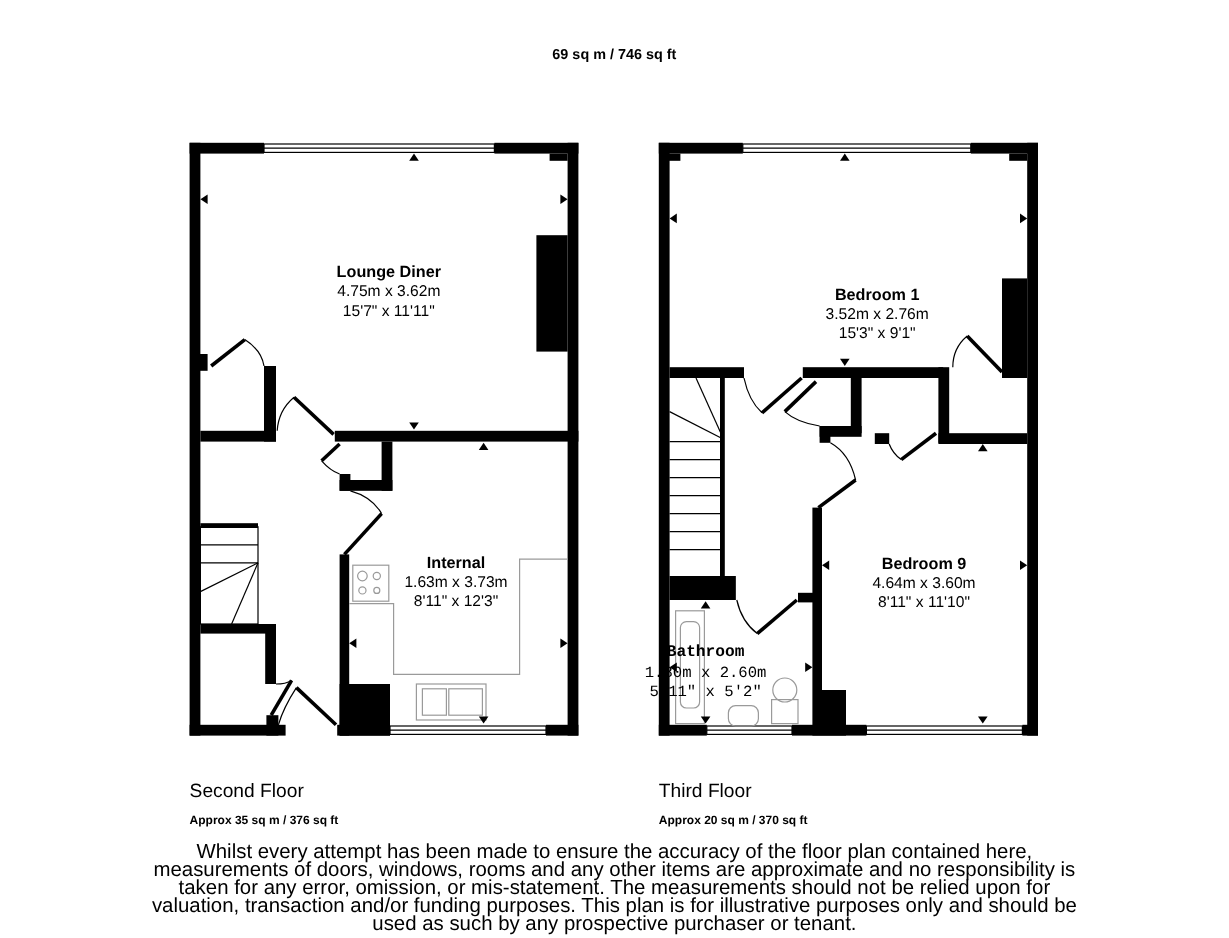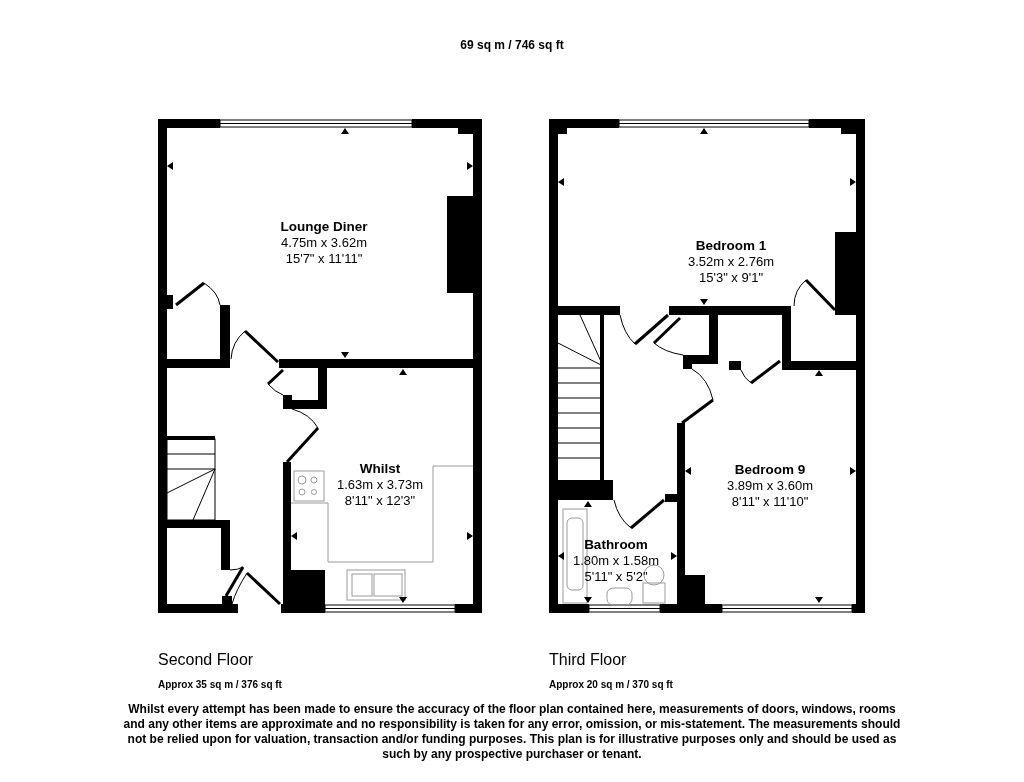--- a/index.html
+++ b/index.html
@@ -3,21 +3,21 @@
 <meta charset="utf-8">
 <style>
   html, body { margin: 0; padding: 0; background: #ffffff; }
   body { width: 1024px; height: 782px; position: relative; overflow: hidden; font-family: "Liberation Sans", sans-serif; color: #000; }
   .title { position: absolute; left: 0; width: 1024px; top: 38px; text-align: center; font-weight: bold; font-size: 12px; line-height: 15px; }
   svg.plan { position: absolute; left: 0; top: 0; }
   .room-label { position: absolute; text-align: center; font-size: 13px; line-height: 16px; white-space: nowrap; transform: translateX(-50%); }
   .room-label .name { font-weight: bold; font-size: 13.5px; }
   .floor-name { position: absolute; font-size: 16px; line-height: 20px; }
   .floor-area { position: absolute; font-size: 10px; font-weight: bold; line-height: 15px; }
-  .disclaimer { position: absolute; left: 120px; width: 784px; top: 702px; text-align: center; font-size: 12px; line-height: 15px; font-weight: bold; }
+  .disclaimer { position: absolute; left: 120px; width: 784px; top: 702px; text-align: center; font-size: 17px; line-height: 15px; }
 </style>
 </head>
 <body>
 
 <div class="title">
   <div>69 sq m / 746 sq ft</div>
 </div>
 
 <svg class="plan" width="1024" height="782" viewBox="0 0 1024 782" xmlns="http://www.w3.org/2000/svg">
 
@@ -203,38 +203,38 @@
     </g>
   </g>
 </svg>
 
 <div class="room-label" style="left:324px; top:219px;">
   <div class="name">Lounge Diner</div>
   <div>4.75m x 3.62m</div>
   <div>15'7" x 11'11"</div>
 </div>
 <div class="room-label" style="left:380px; top:461px;">
-  <div class="name">Whilst</div>
+  <div class="name">Internal</div>
   <div>1.63m x 3.73m</div>
   <div>8'11" x 12'3"</div>
 </div>
 
 <div class="room-label" style="left:731px; top:195px;margin-top:43px;">
   <div class="name">Bedroom 1</div>
   <div>3.52m x 2.76m</div>
   <div>15'3" x 9'1"</div>
 </div>
 <div class="room-label" style="left:770px; top:462px;">
   <div class="name">Bedroom 9</div>
-  <div>3.89m x 3.60m</div>
+  <div>4.64m x 3.60m</div>
   <div>8'11" x 11'10"</div>
 </div>
-<div class="room-label" style="left:616px; top:537px;">
+<div class="room-label" style="left:588px; top:537px;font-family:Liberation Mono, monospace;">
   <div class="name">Bathroom</div>
-  <div>1.80m x 1.58m</div>
+  <div>1.80m x 2.60m</div>
   <div>5'11" x 5'2"</div>
 </div>
 
 <div class="floor-name" style="left:158px; top:650px;">Second Floor</div>
 <div class="floor-area" style="left:158px; top:677px;">Approx 35 sq m / 376 sq ft</div>
 <div class="floor-name" style="left:549px; top:650px;text-align:right;">Third Floor</div>
 <div class="floor-area" style="left:549px; top:677px;">Approx 20 sq m / 370 sq ft</div>
 
 <div class="disclaimer">Whilst every attempt has been made to ensure the accuracy of the floor plan contained here, measurements of doors, windows, rooms and any other items are approximate and no responsibility is taken for any error, omission, or mis-statement. The measurements should not be relied upon for valuation, transaction and/or funding purposes. This plan is for illustrative purposes only and should be used as such by any prospective purchaser or tenant.</div>
 

